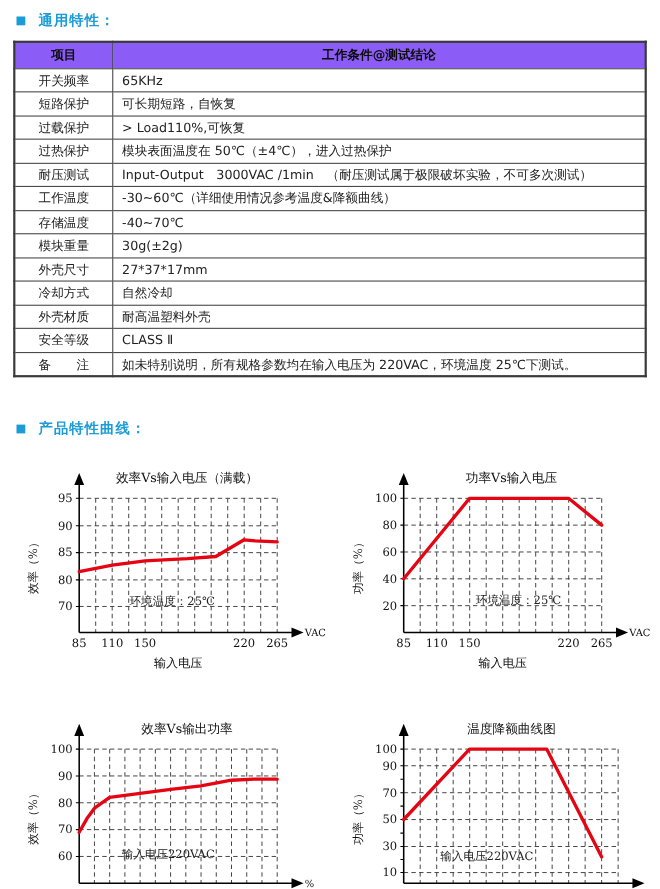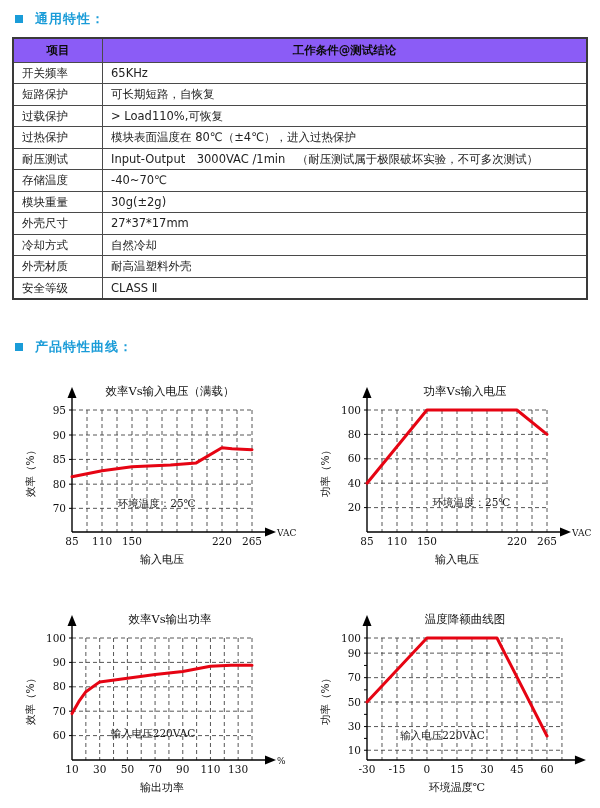--- a/index.html
+++ b/index.html
@@ -16,21 +16,21 @@
   .bullet{width:8px;height:8px;background:#1a9cd8;display:inline-block;margin-left:3px;flex:0 0 auto;}
   table.spec{
     border-collapse:collapse;width:576px;border:2px solid #3a3a3a;table-layout:fixed;
   }
   table.spec th,table.spec td{
     border:1px solid #4a4a4a;font-size:11.5px;line-height:1.25;
     padding:2px 8px;height:16.5px;vertical-align:middle;
   }
   table.spec th{background:#8b5cf6;color:#0b0b0b;font-weight:bold;text-align:center;padding:3px 4px;}
   th.col-item,td.c-item{width:80px;}
-  td.c-item{text-align:left;color:#222;}
+  td.c-item{text-align:center;color:#222;}
   td.c-val{text-align:left;color:#222;}
   .charts-section{padding:24px 0 0 10px;}
   .charts-grid{
     display:grid;grid-template-columns:283px 283px;column-gap:12px;row-gap:36px;
   }
   .chart{width:283px;height:192px;}
   svg text{font-family:"DejaVu Serif","Liberation Serif",serif;}
 </style>
 </head>
 <body>
@@ -57,27 +57,31 @@
         <tr>
           <td class="c-item">短路保护</td>
           <td class="c-val">可长期短路，自恢复</td>
         </tr>
         <tr>
           <td class="c-item">过载保护</td>
           <td class="c-val">&gt; Load110%,可恢复</td>
         </tr>
         <tr>
           <td class="c-item">过热保护</td>
-          <td class="c-val">模块表面温度在 80℃（±4℃），进入过热保护</td>
+          <td class="c-val">模块表面温度在 50℃（±4℃），进入过热保护</td>
         </tr>
         <tr>
           <td class="c-item">耐压测试</td>
           <td class="c-val">Input-Output　3000VAC /1min　（耐压测试属于极限破坏实验，不可多次测试）</td>
         </tr>
         <tr>
+          <td class="c-item">工作温度</td>
+          <td class="c-val">-30~60℃（详细使用情况参考温度&amp;降额曲线）</td>
+        </tr>
+        <tr>
           <td class="c-item">存储温度</td>
           <td class="c-val">-40~70℃</td>
         </tr>
         <tr>
           <td class="c-item">模块重量</td>
           <td class="c-val">30g(±2g)</td>
         </tr>
         <tr>
           <td class="c-item">外壳尺寸</td>
           <td class="c-val">27*37*17mm</td>
@@ -86,20 +90,24 @@
           <td class="c-item">冷却方式</td>
           <td class="c-val">自然冷却</td>
         </tr>
         <tr>
           <td class="c-item">外壳材质</td>
           <td class="c-val">耐高温塑料外壳</td>
         </tr>
         <tr>
           <td class="c-item">安全等级</td>
           <td class="c-val">CLASS Ⅱ</td>
+        </tr>
+        <tr>
+          <td class="c-item">备　　注</td>
+          <td class="c-val">如未特别说明，所有规格参数均在输入电压为 220VAC，环境温度 25℃下测试。</td>
         </tr>
       </tbody>
   </table>
 
   <div class="charts-section">
     <div class="section-heading" style="margin:14px 0 0 -10px;font-family:Liberation Mono, monospace;">
       <span class="bullet"></span>
       <span>产品特性曲线：</span>
     </div>
     <div class="charts-grid" style="margin-top:26px;">

